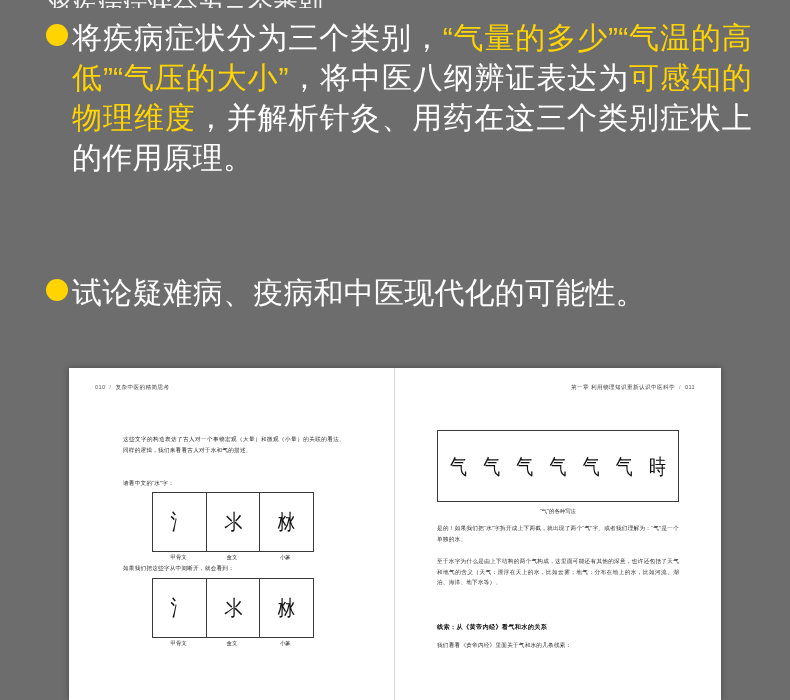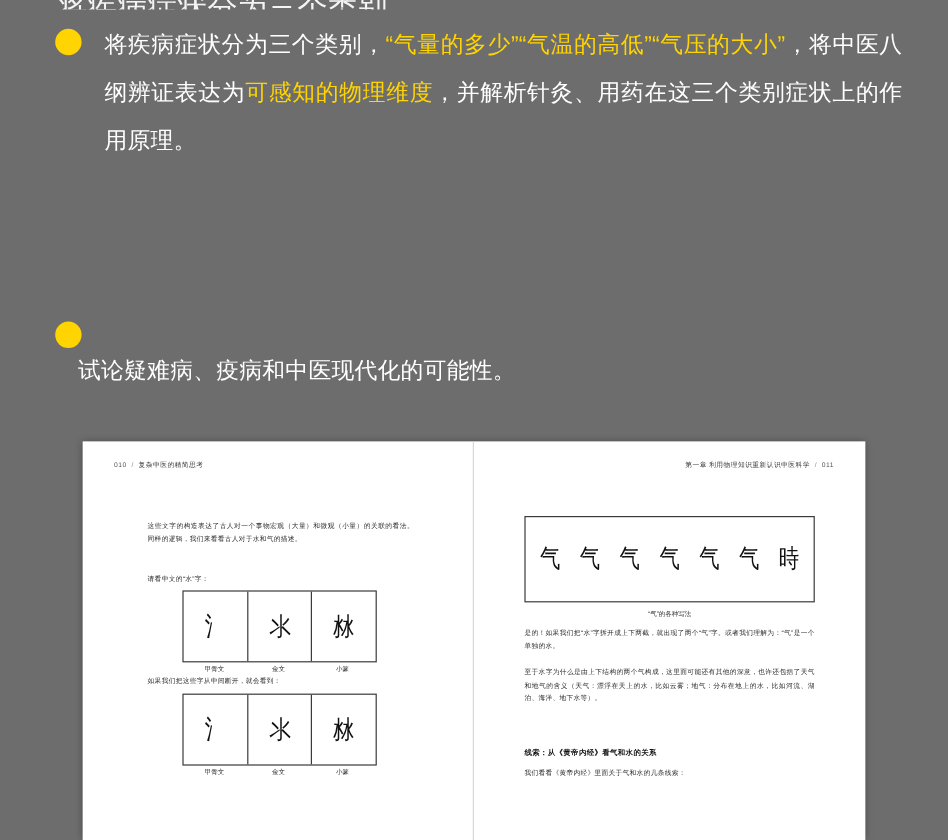--- a/index.html
+++ b/index.html
@@ -46,33 +46,33 @@
   }
   .dot {
     width: 22px;
     height: 22px;
     border-radius: 50%;
     background: #ffd400;
     flex: 0 0 auto;
     margin-top: 6px;
   }
   .btext {
-    margin-left: 19px;
-    font-size: 19px;
+    margin-left: 4px;
+    font-size: 30px;
     line-height: 40px;
     color: #ffffff;
     letter-spacing: 0.2px;
     text-align: justify;
   }
   .btext .hl {
     color: #ffd400;
   }
   #row1 { top: 18px; }
   #row2 { top: 142px; }
-  #row3 { top: 262px; flex-direction: column; }
+  #row3 { top: 273px; }
 
   
   .spread {
     position: absolute;
     left: 69px;
     top: 368px;
     width: 652px;
     height: 332px;
     display: flex;
     background: #ffffff;

